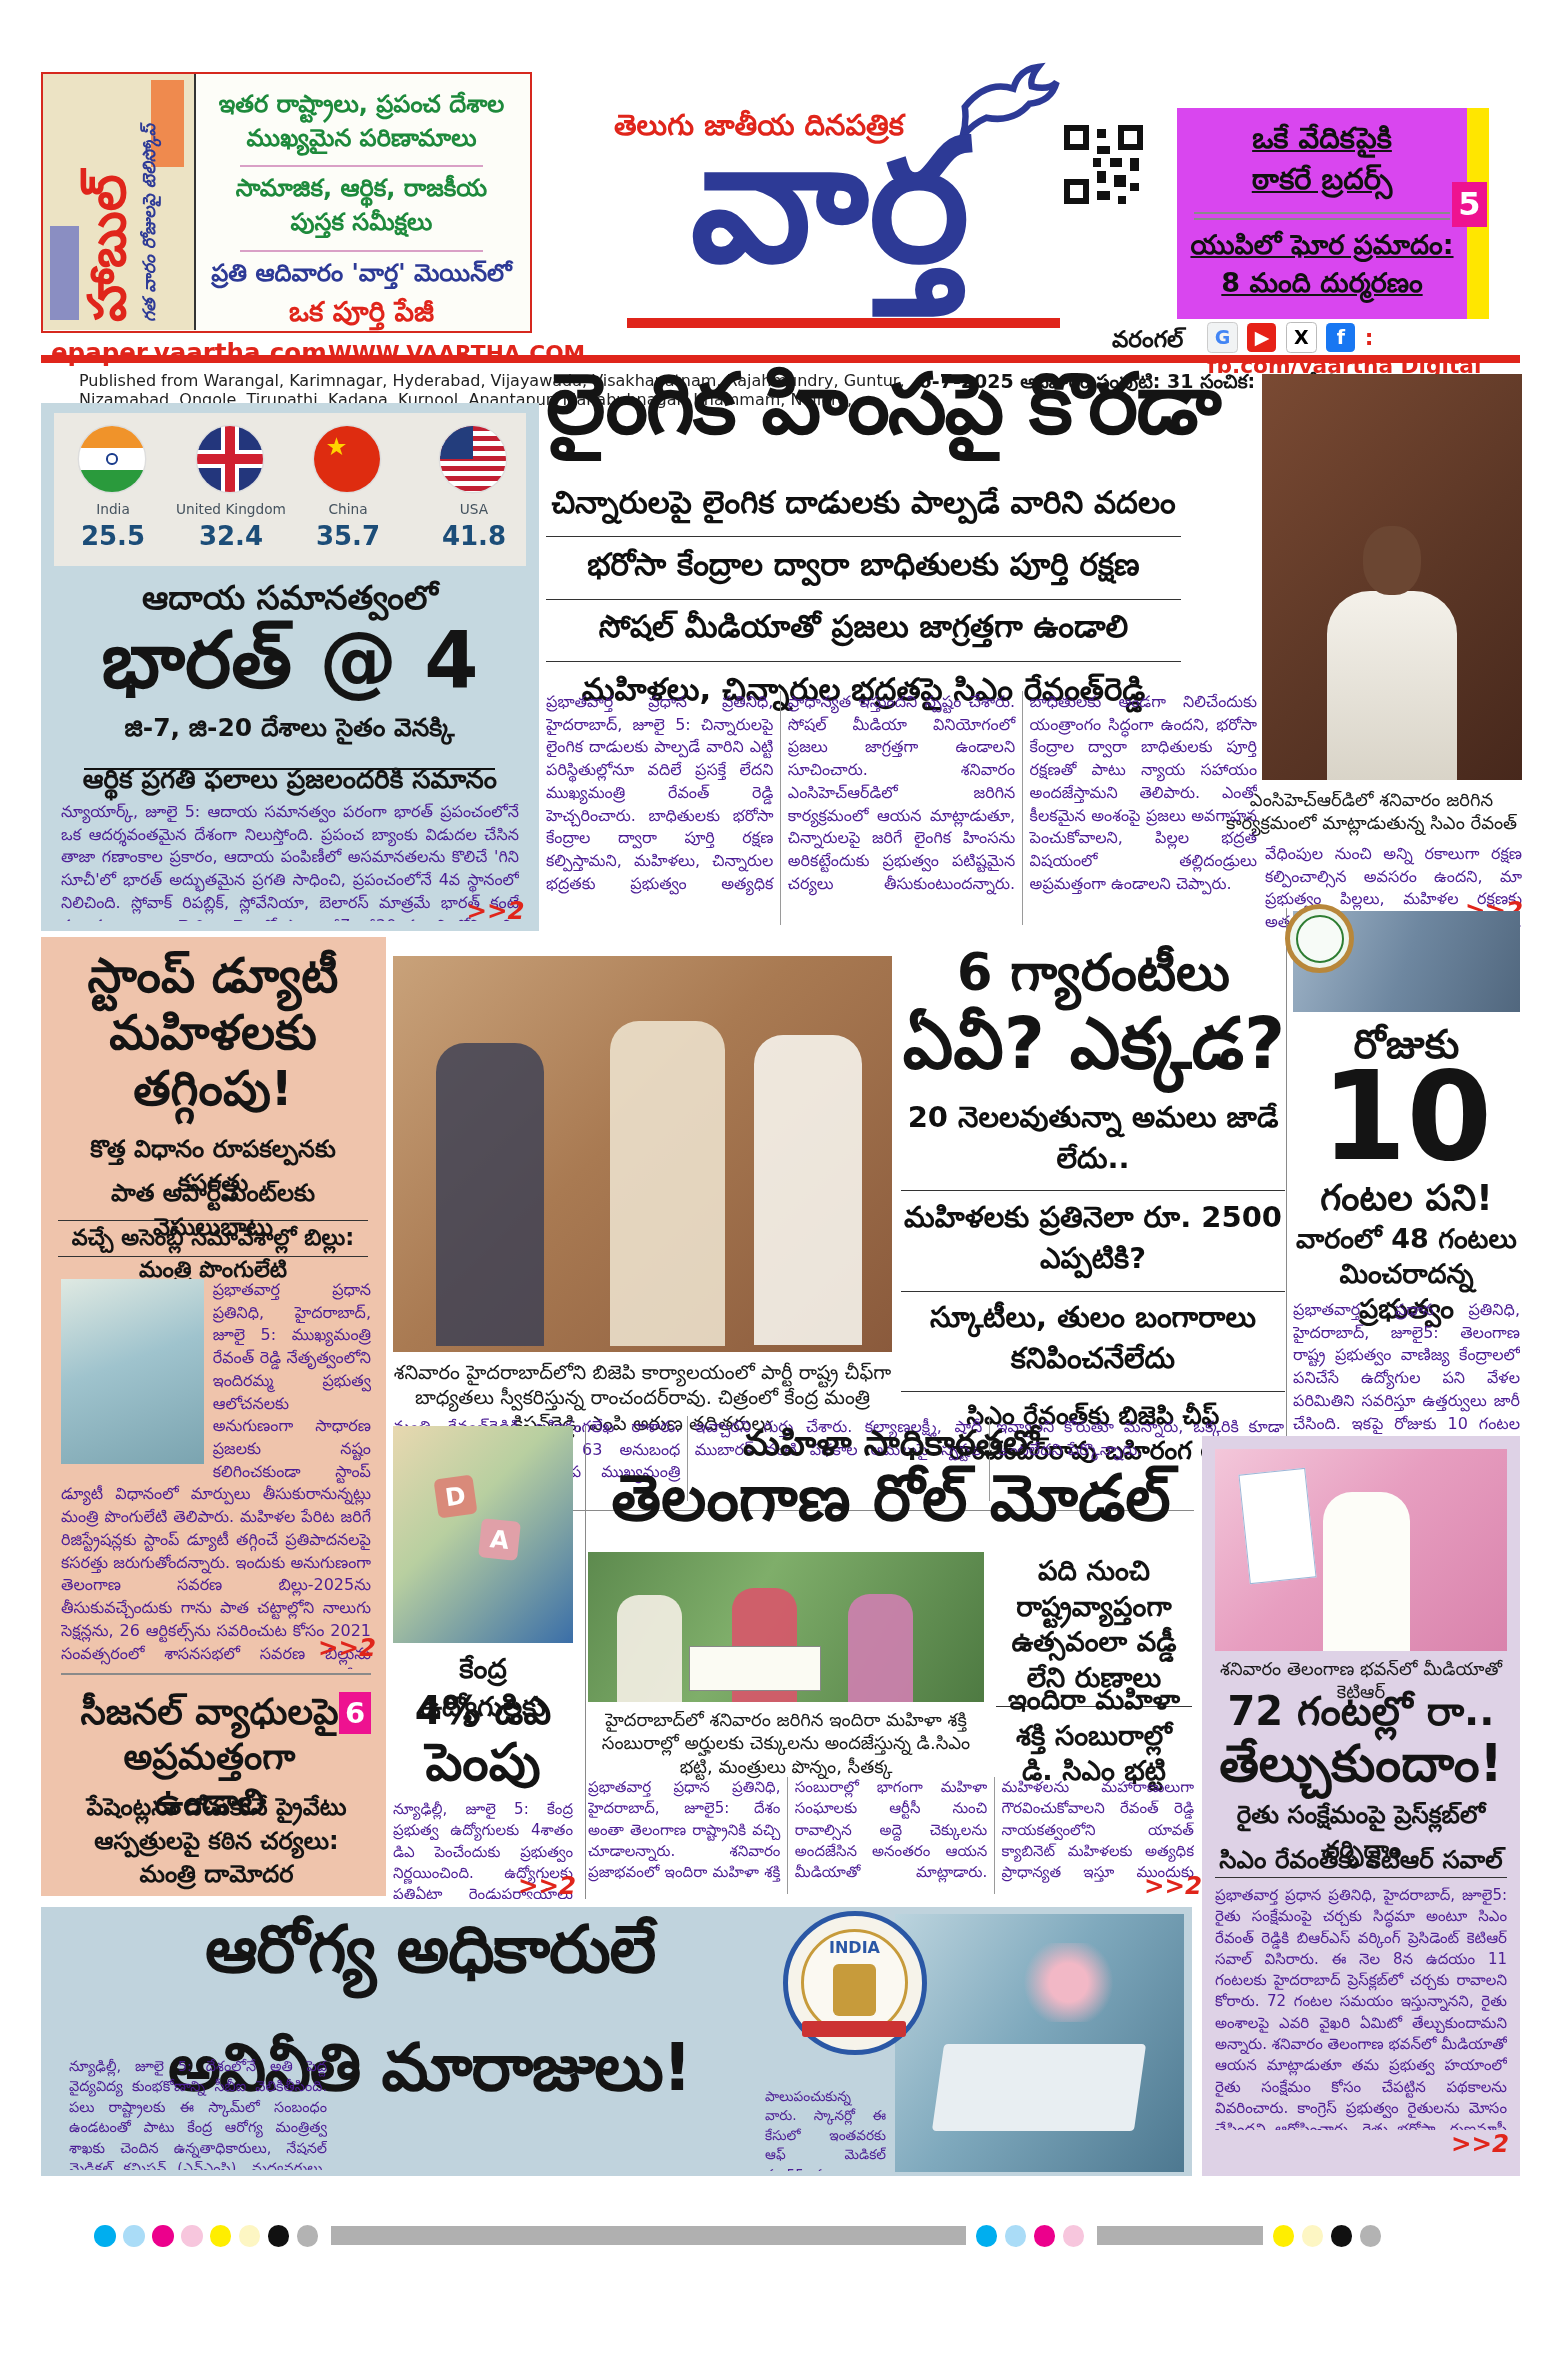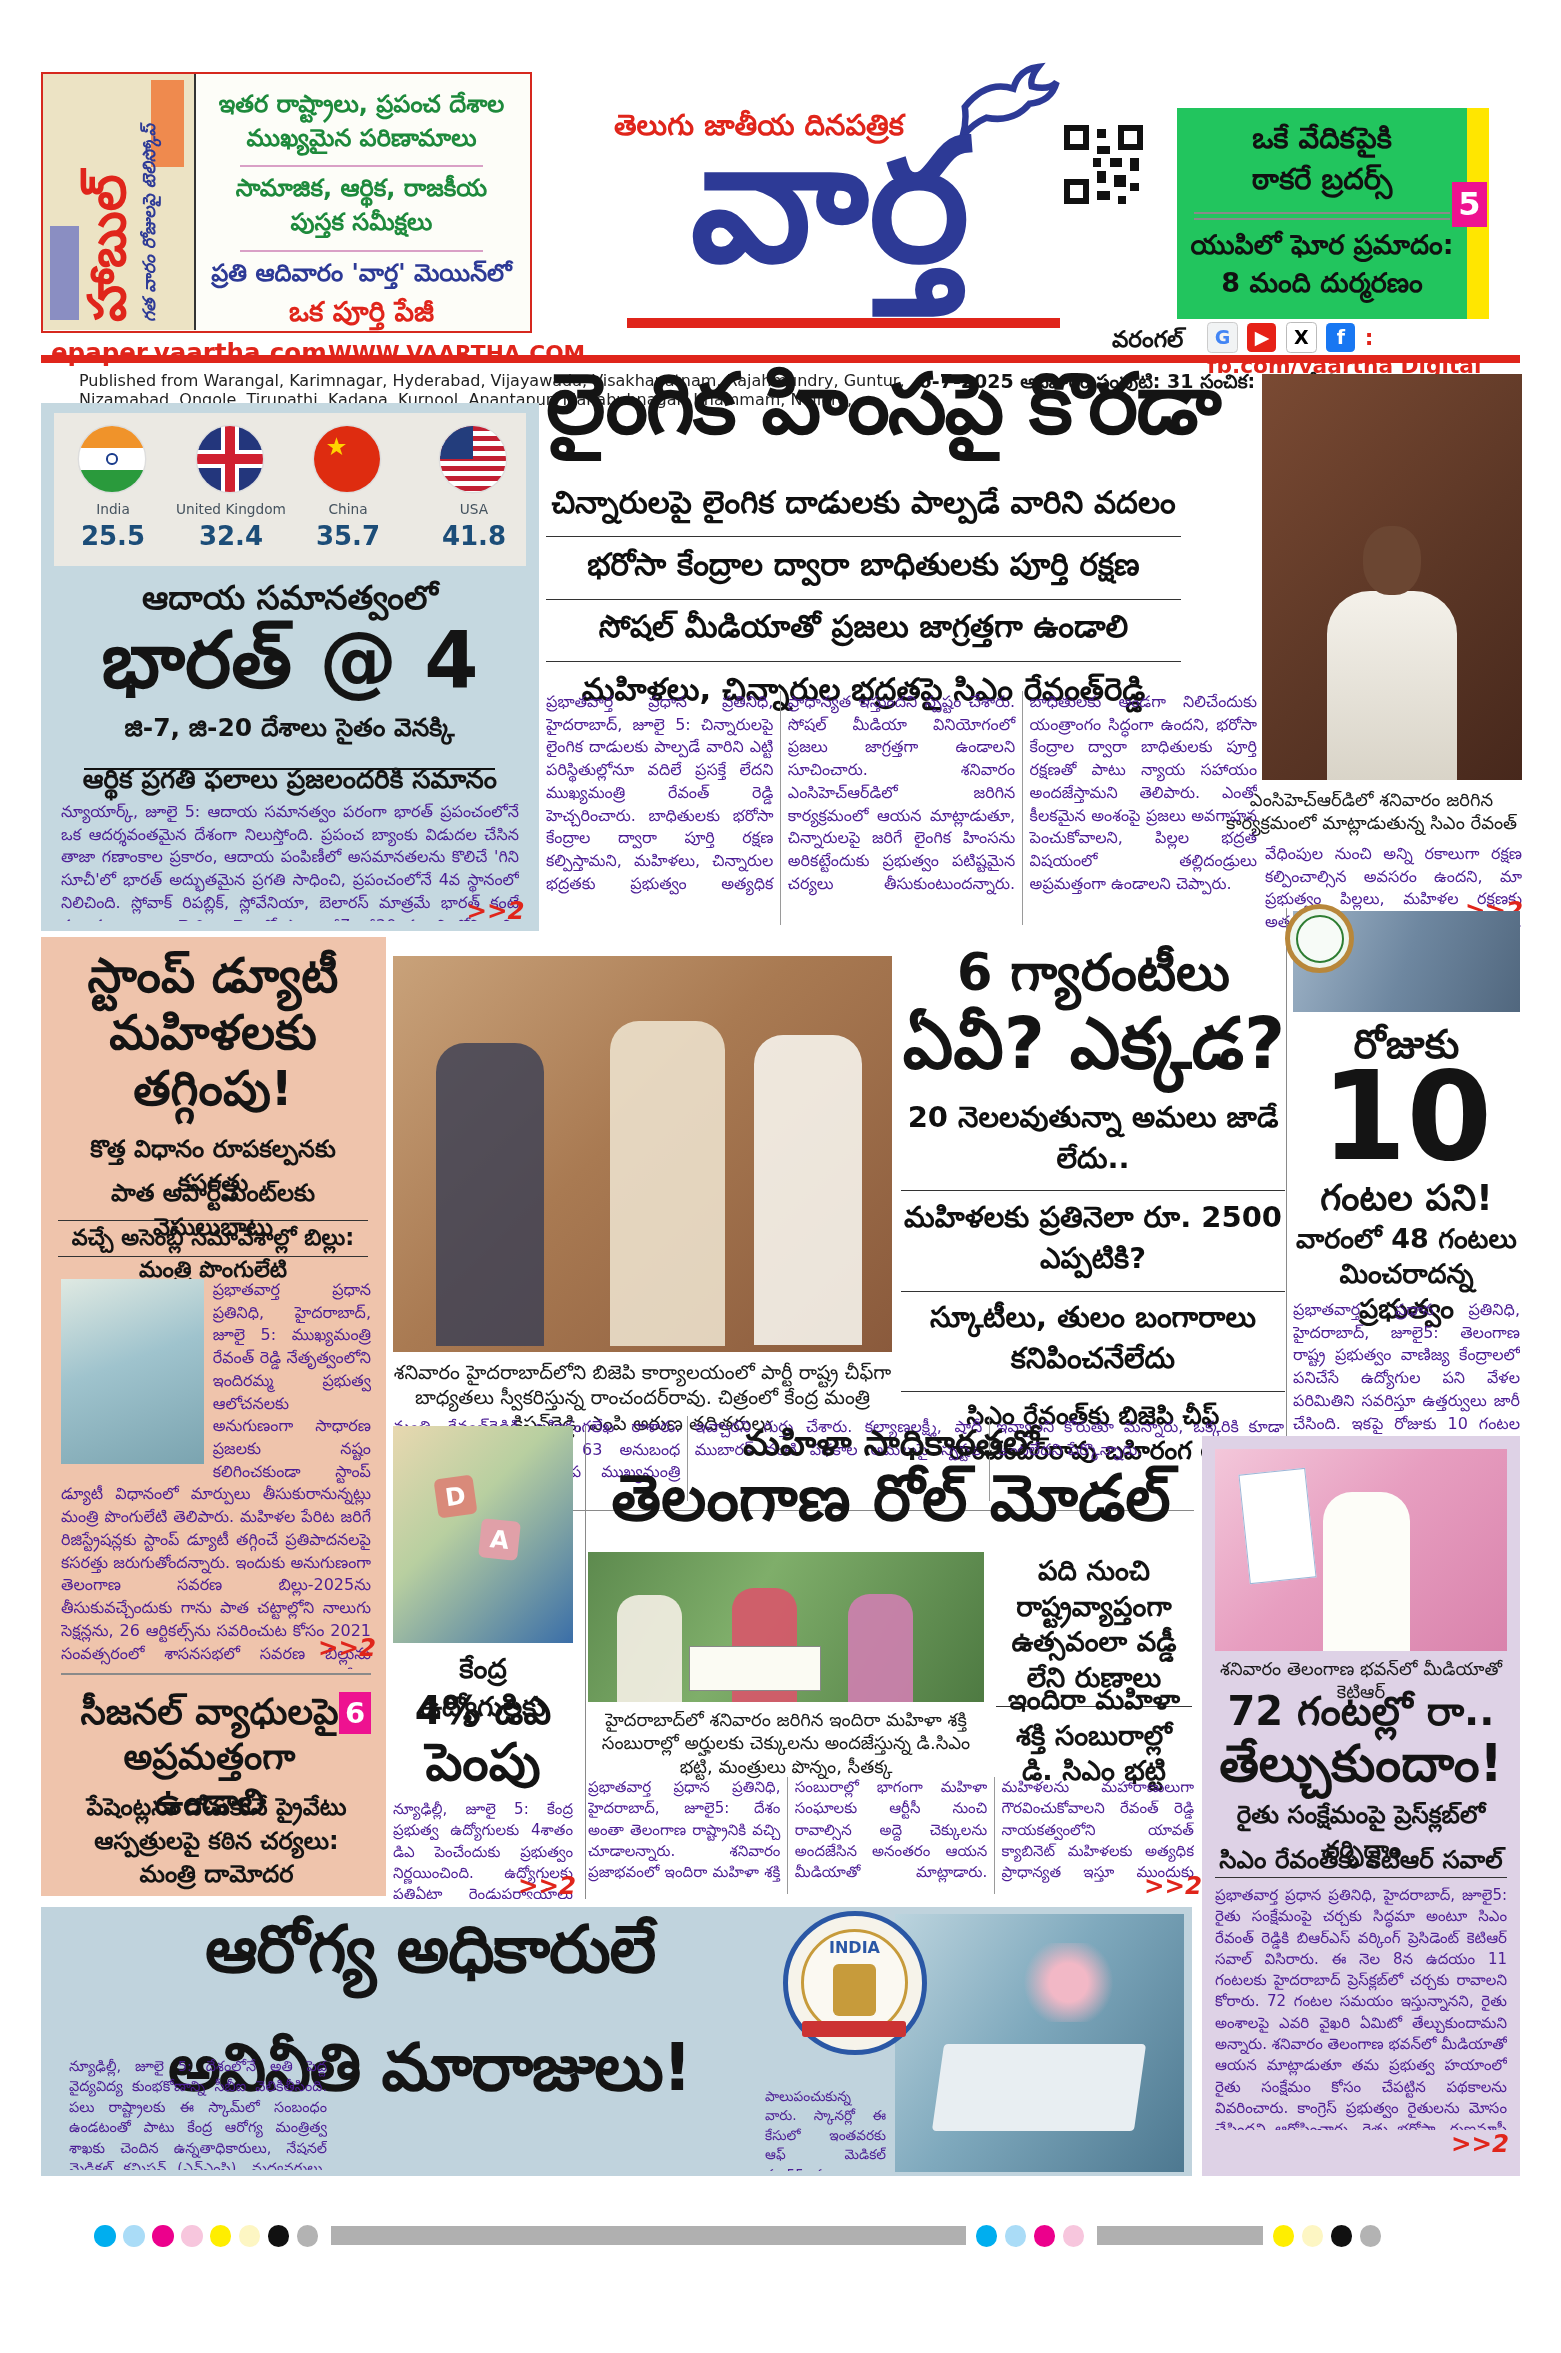--- a/index.html
+++ b/index.html
@@ -16,21 +16,21 @@
   .cols3 { column-count:3; column-gap:14.4px; column-rule:0.7px solid #9a9a9a; }
   .grule { background:#8a8a8a; }
   .photo { background-size:cover; overflow:hidden; }
   
   .promo { background:#fdfdf8; border:2.9px solid #d6281e; box-sizing:border-box; }
   .promo-strip { background:#ece3c4; border-right:2.2px solid #333; box-sizing:border-box; position:relative; overflow:hidden;}
   .vtext { writing-mode:vertical-rl; transform:rotate(180deg); }
   .promo-line { font-weight:bold; color:#1e8a3c; font-size:24px; text-align:center; }
   .pdiv { height:2.2px; background:#d9a0c6; margin:7.2px 43px; }
   
-  .trbox { background:#22c55e; }
+  .trbox { background:#d946ef;text-decoration:underline; }
   .tr-line { font-weight:bold; font-size:29px; color:#111; text-align:center; }
   .badge { background:#ee1290; color:#fff; font-weight:bold; text-align:center; }
   
   .flagcell { position:absolute; top:0; width:118px; height:153px; }
   .flag { position:absolute; left:25px; top:13px; width:66px; height:66px; border-radius:50%; box-shadow:0 0 0 1.4px #ddd; overflow:hidden;}
   .flag-india { background:linear-gradient(180deg,#f0932a 0 33%,#ffffff 33% 67%,#2a9a3c 67% 100%); }
   .flag-india::after{ content:""; position:absolute; left:27.4px; top:27.4px; width:11.5px; height:11.5px; border:2.2px solid #1a3c8c; border-radius:50%; box-sizing:border-box;}
   .flag-uk { background:
       linear-gradient(0deg, transparent 42%, #d02030 42% 58%, transparent 58%),
       linear-gradient(90deg, transparent 42%, #d02030 42% 58%, transparent 58%),

